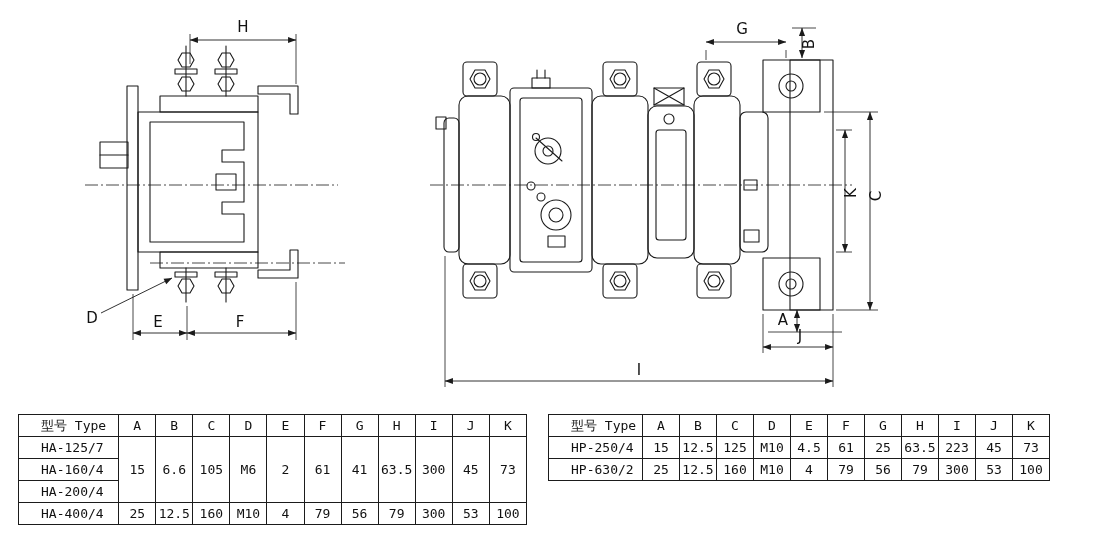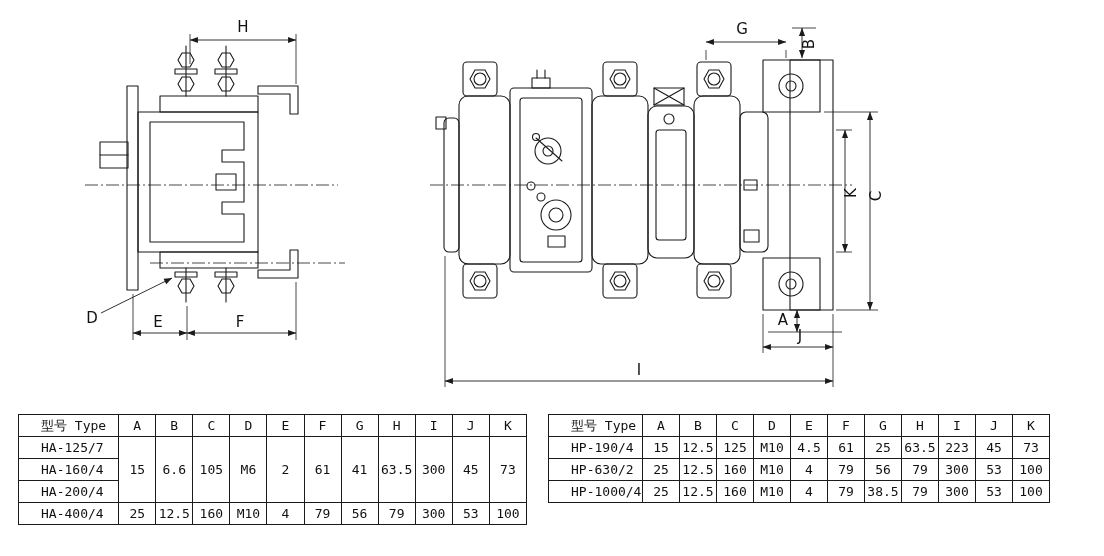--- a/index.html
+++ b/index.html
@@ -303,21 +303,21 @@
       <th>F</th>
       <th>G</th>
       <th>H</th>
       <th>I</th>
       <th>J</th>
       <th>K</th>
     </tr>
   </thead>
   <tbody>
     <tr>
-      <td class="model">HP-190/4</td>
+      <td class="model">HP-250/4</td>
       <td>15</td>
       <td>12.5</td>
       <td>125</td>
       <td>M10</td>
       <td>4.5</td>
       <td>61</td>
       <td>25</td>
       <td>63.5</td>
       <td>223</td>
       <td>45</td>
@@ -330,30 +330,16 @@
       <td>160</td>
       <td>M10</td>
       <td>4</td>
       <td>79</td>
       <td>56</td>
       <td>79</td>
       <td>300</td>
       <td>53</td>
       <td>100</td>
     </tr>
-    <tr>
-      <td class="model">HP-1000/4</td>
-      <td>25</td>
-      <td>12.5</td>
-      <td>160</td>
-      <td>M10</td>
-      <td>4</td>
-      <td>79</td>
-      <td>38.5</td>
-      <td>79</td>
-      <td>300</td>
-      <td>53</td>
-      <td>100</td>
-    </tr>
   </tbody>
 </table>
 
 </div>
 
 </body></html>

